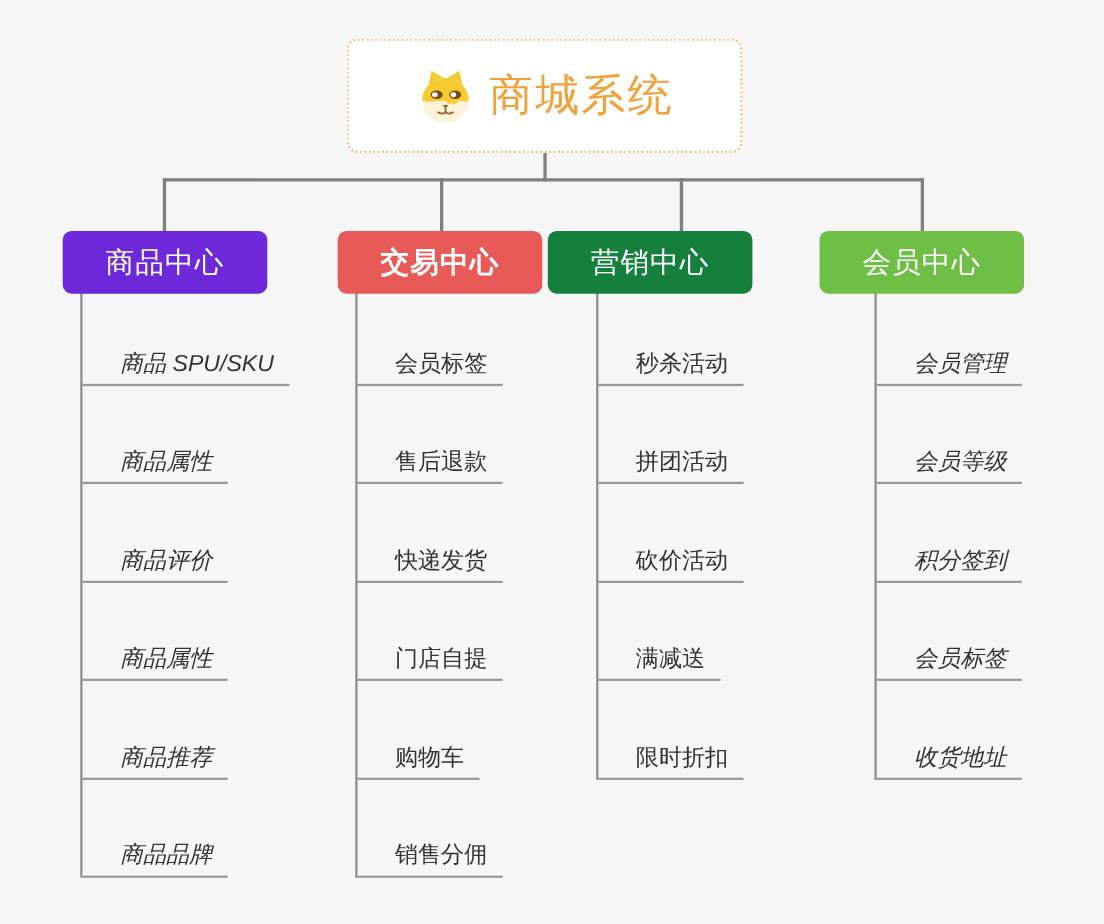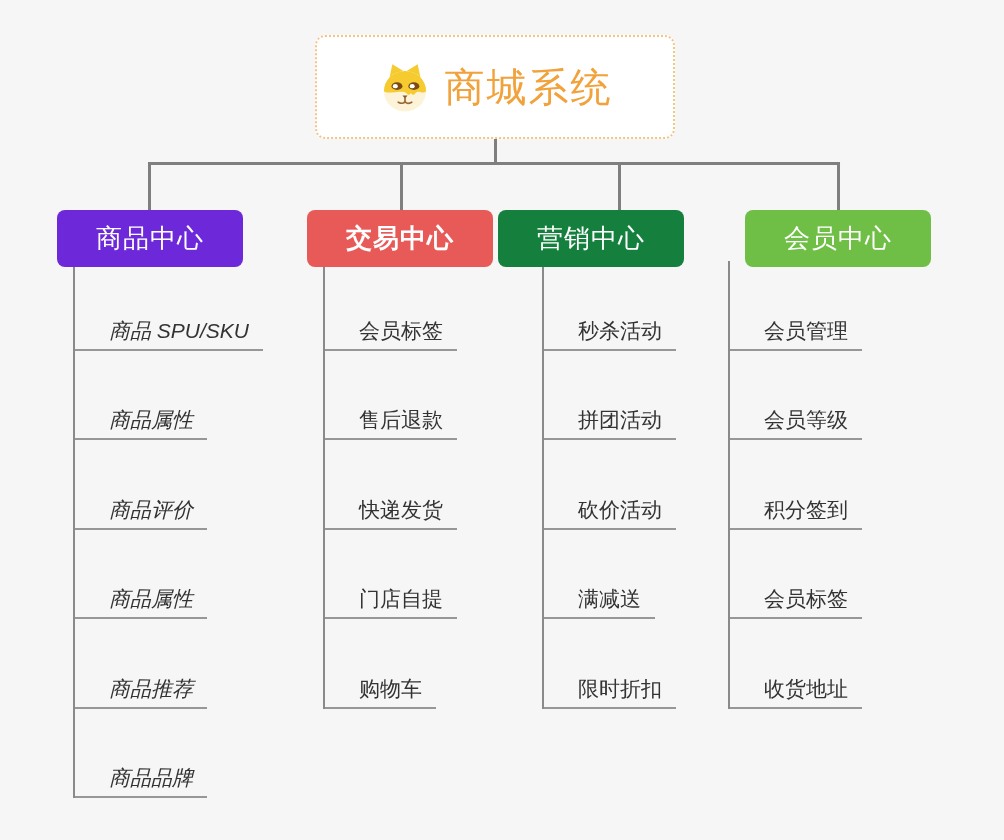--- a/index.html
+++ b/index.html
@@ -145,20 +145,23 @@
       </div>
     <div class="leaf">
         <span>快递发货</span>
       </div>
     <div class="leaf">
         <span>门店自提</span>
       </div>
     <div class="leaf">
         <span>购物车</span>
       </div>
+    <div class="leaf">
+        <span>销售分佣</span>
+      </div>
   </div>
 
   <div class="branch-box" style="left: 498px; background-color: #15803d;">营销中心</div>
   <div class="leaf-col" style="left:542px;">
     <div class="leaf">
         <span>秒杀活动</span>
       </div>
     <div class="leaf">
         <span>拼团活动</span>
       </div>
@@ -167,21 +170,21 @@
       </div>
     <div class="leaf">
         <span>满减送</span>
       </div>
     <div class="leaf">
         <span>限时折扣</span>
       </div>
   </div>
 
   <div class="branch-box" style="left: 745px; background-color: rgb(111, 190, 69);">会员中心</div>
-  <div class="leaf-col" style="left:728px;">
+  <div class="leaf-col" style="left:795px;font-style:italic;">
     <div class="leaf">
         <span>会员管理</span>
       </div>
     <div class="leaf">
         <span>会员等级</span>
       </div>
     <div class="leaf">
         <span>积分签到</span>
       </div>
     <div class="leaf">

